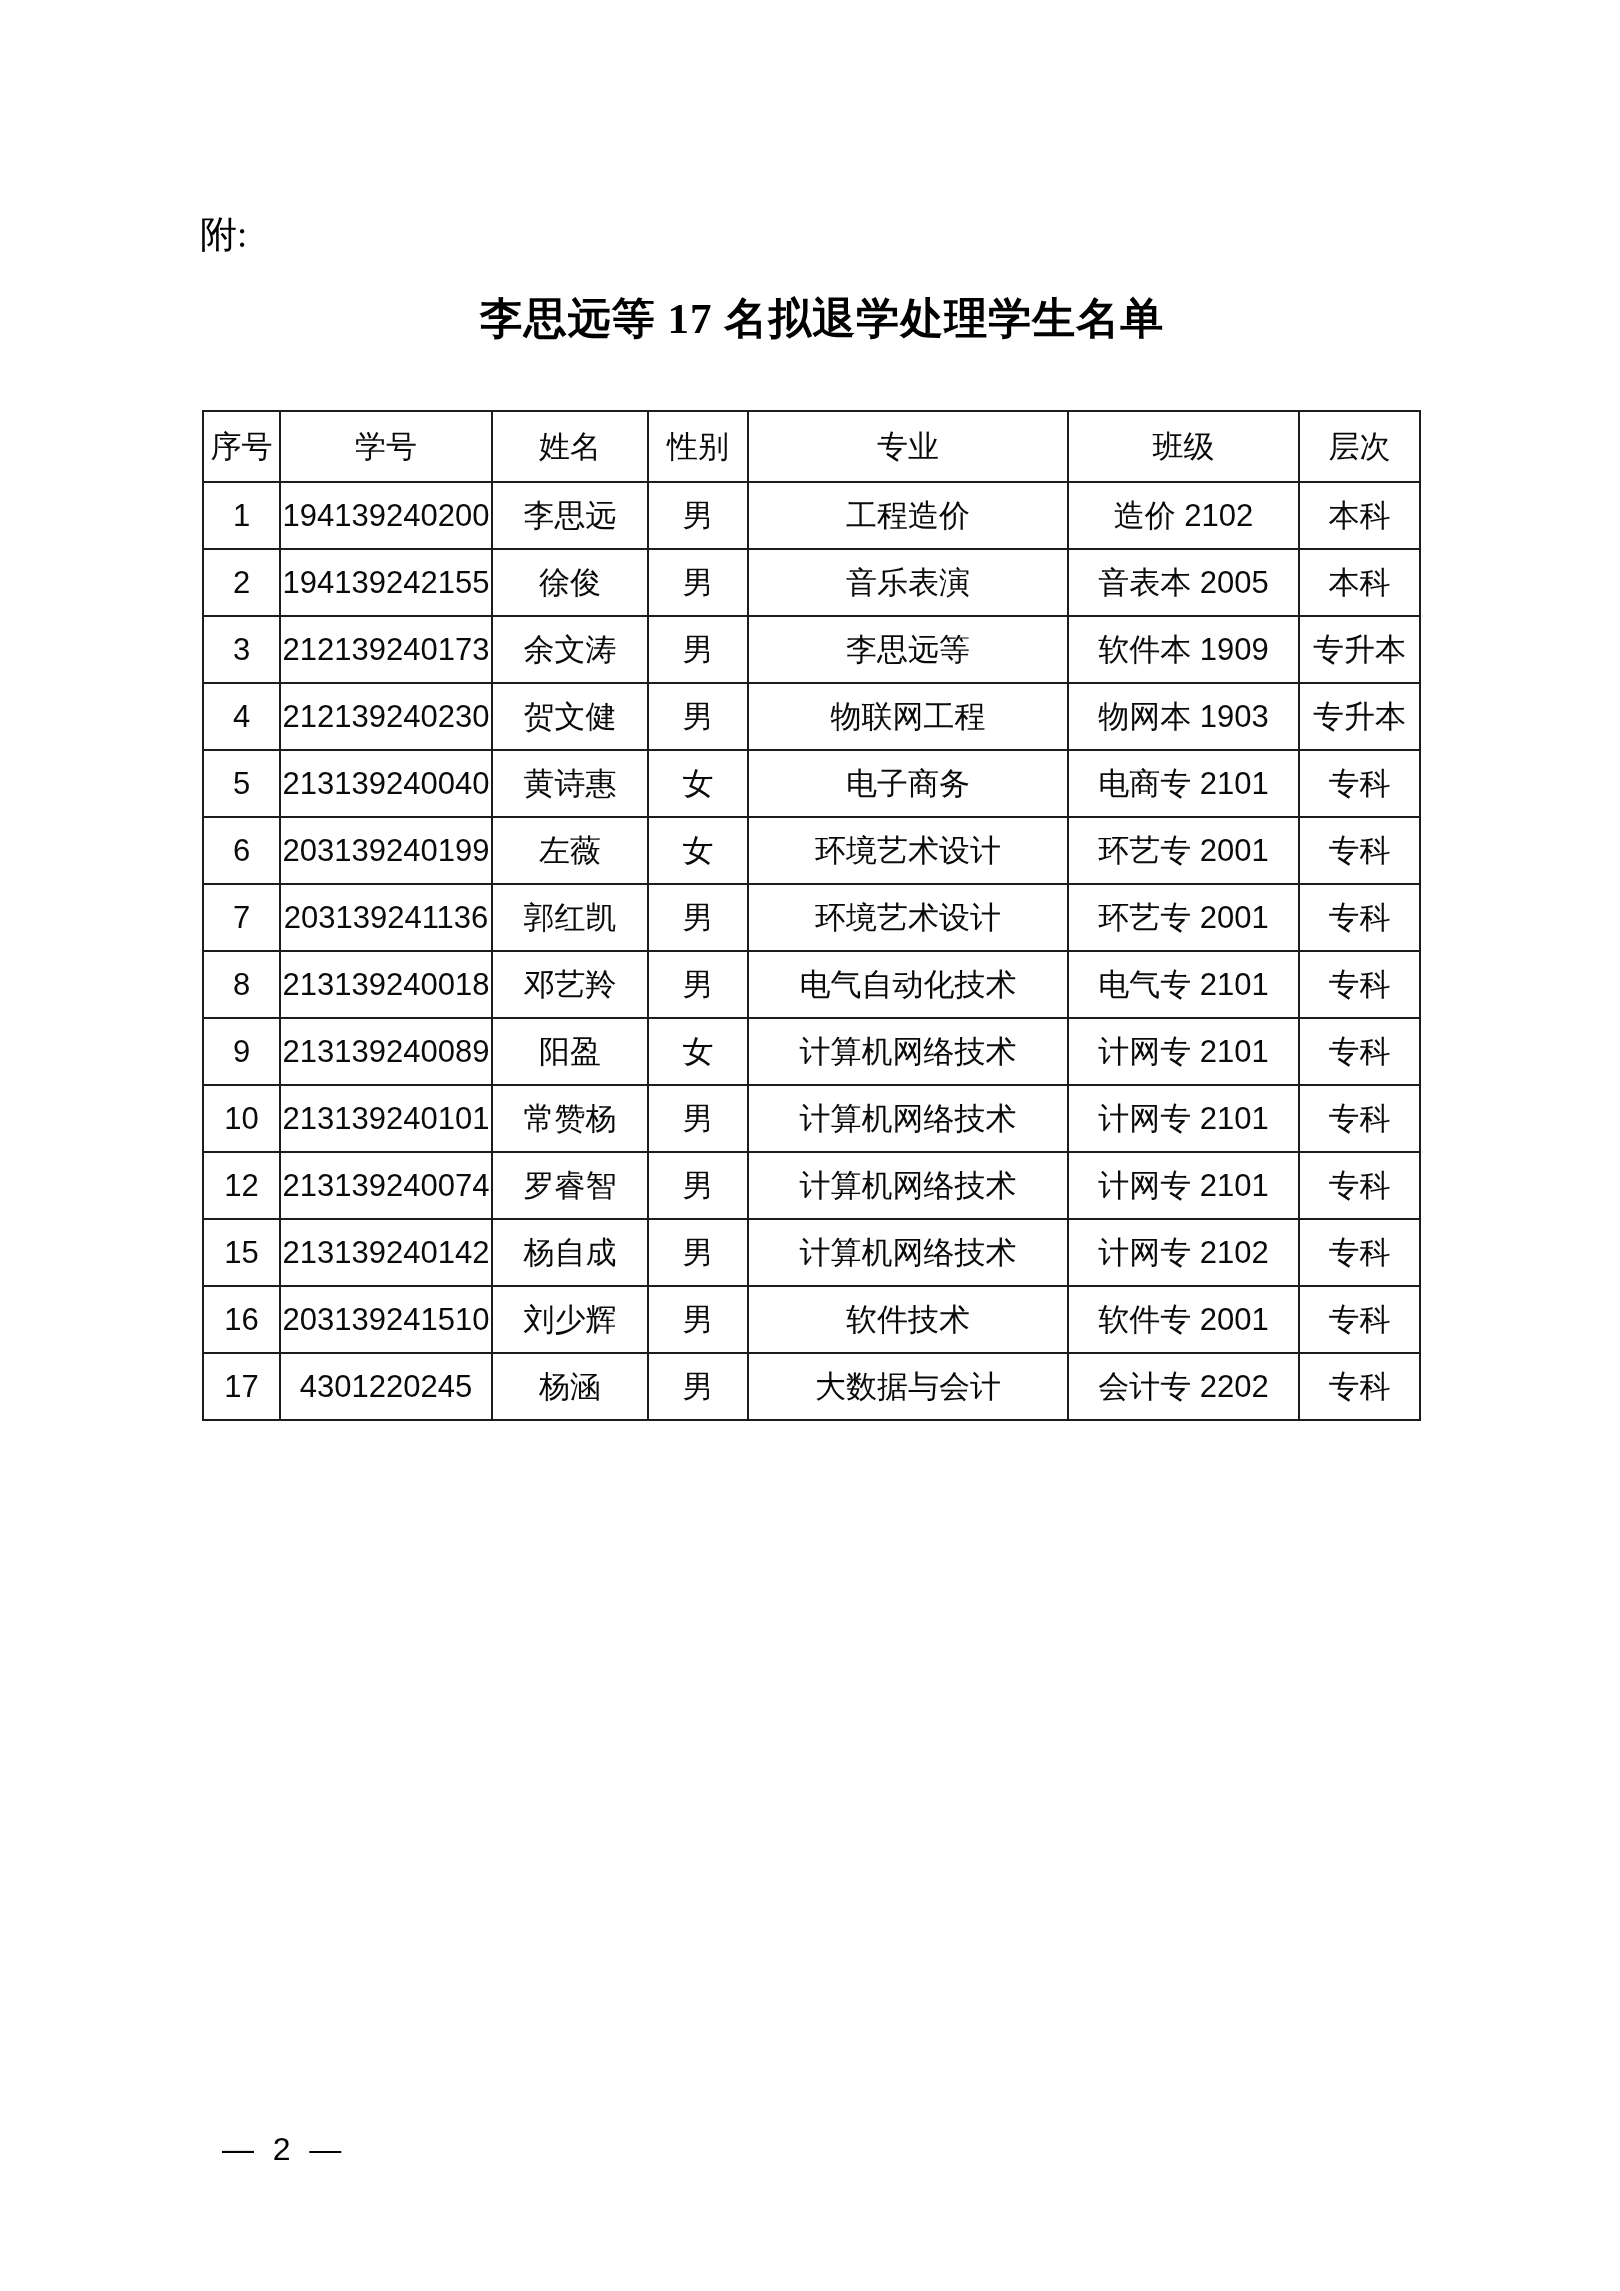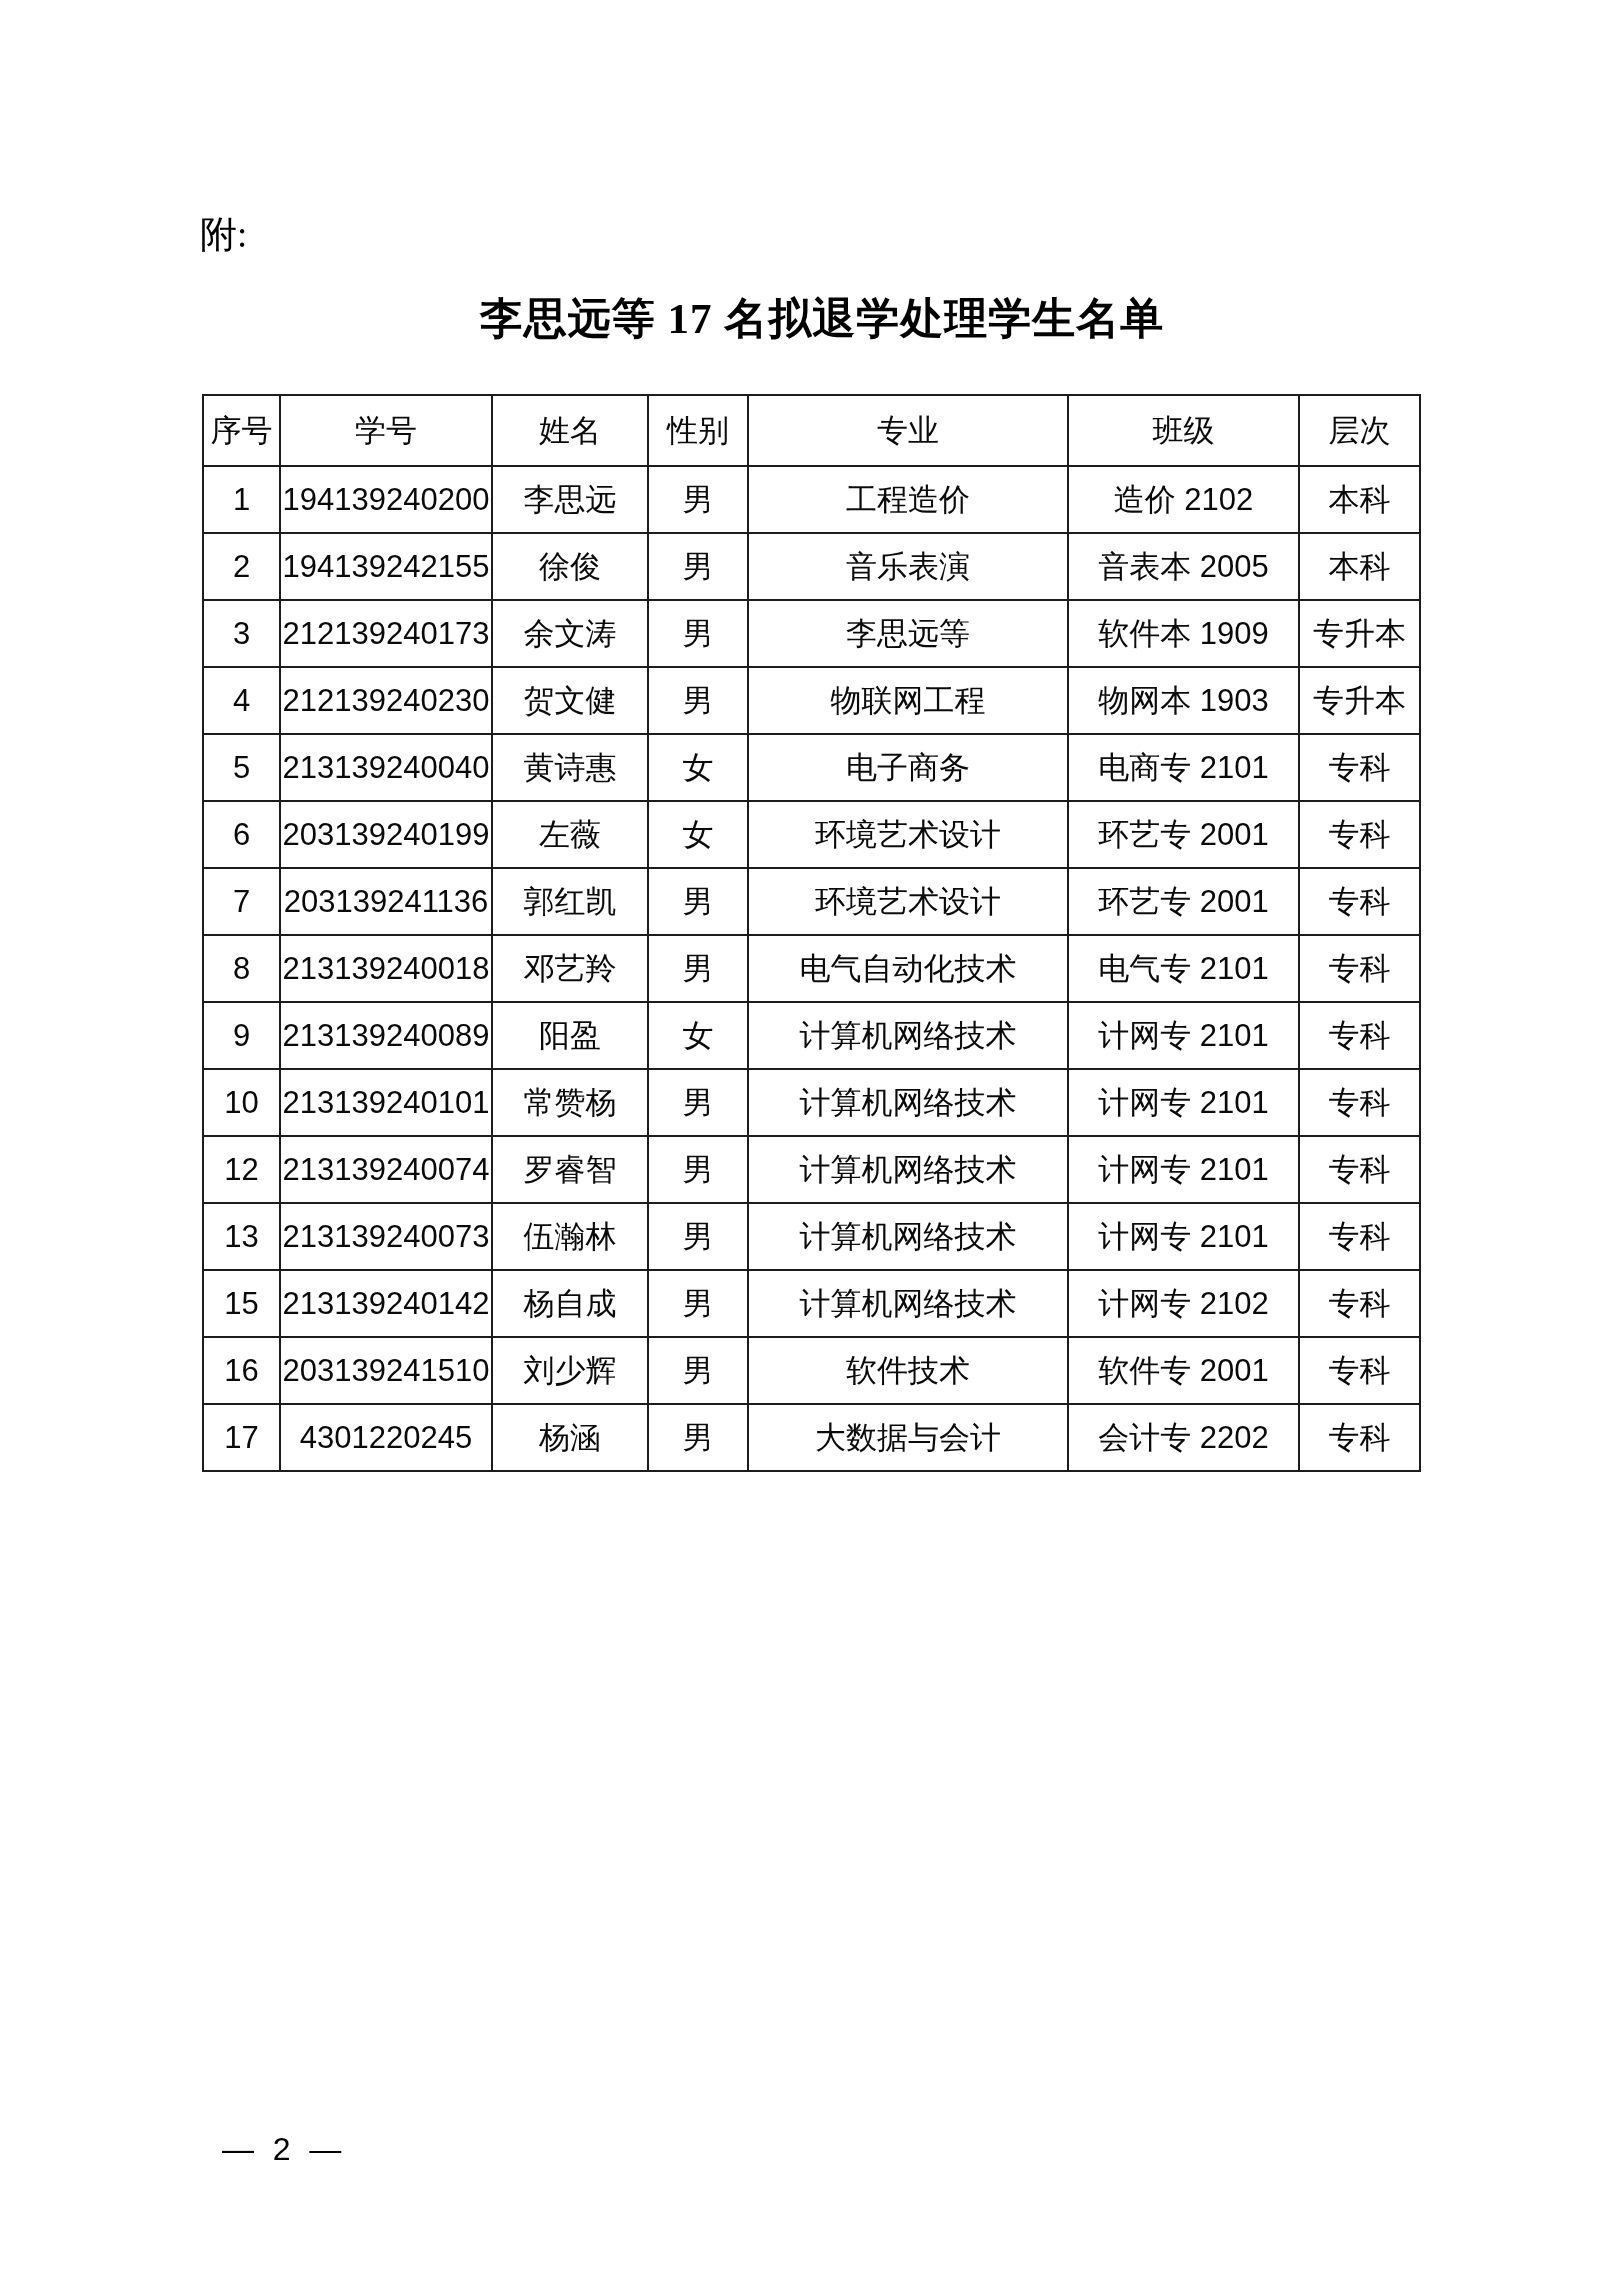--- a/index.html
+++ b/index.html
@@ -34,21 +34,21 @@
     font-weight: 700;
     font-size: 43px;
     line-height: 53px;
     letter-spacing: 1px;
     color: #000;
     white-space: pre;
   }
   table.student-table {
     position: absolute;
     left: 202px;
-    top: 394px;
+    top: 410px;
     width: 1216px;
     border-collapse: collapse;
     table-layout: fixed;
   }
   .student-table th,
   .student-table td {
     border: 2px solid #1c1c1c;
     text-align: center;
     vertical-align: middle;
     padding: 0;
@@ -196,29 +196,20 @@
       <tr>
         <td>12</td>
         <td>213139240074</td>
         <td>罗睿智</td>
         <td>男</td>
         <td>计算机网络技术</td>
         <td>计网专 2101</td>
         <td>专科</td>
       </tr>
       <tr>
-        <td>13</td>
-        <td>213139240073</td>
-        <td>伍瀚林</td>
-        <td>男</td>
-        <td>计算机网络技术</td>
-        <td>计网专 2101</td>
-        <td>专科</td>
-      </tr>
-      <tr>
         <td>15</td>
         <td>213139240142</td>
         <td>杨自成</td>
         <td>男</td>
         <td>计算机网络技术</td>
         <td>计网专 2102</td>
         <td>专科</td>
       </tr>
       <tr>
         <td>16</td>

